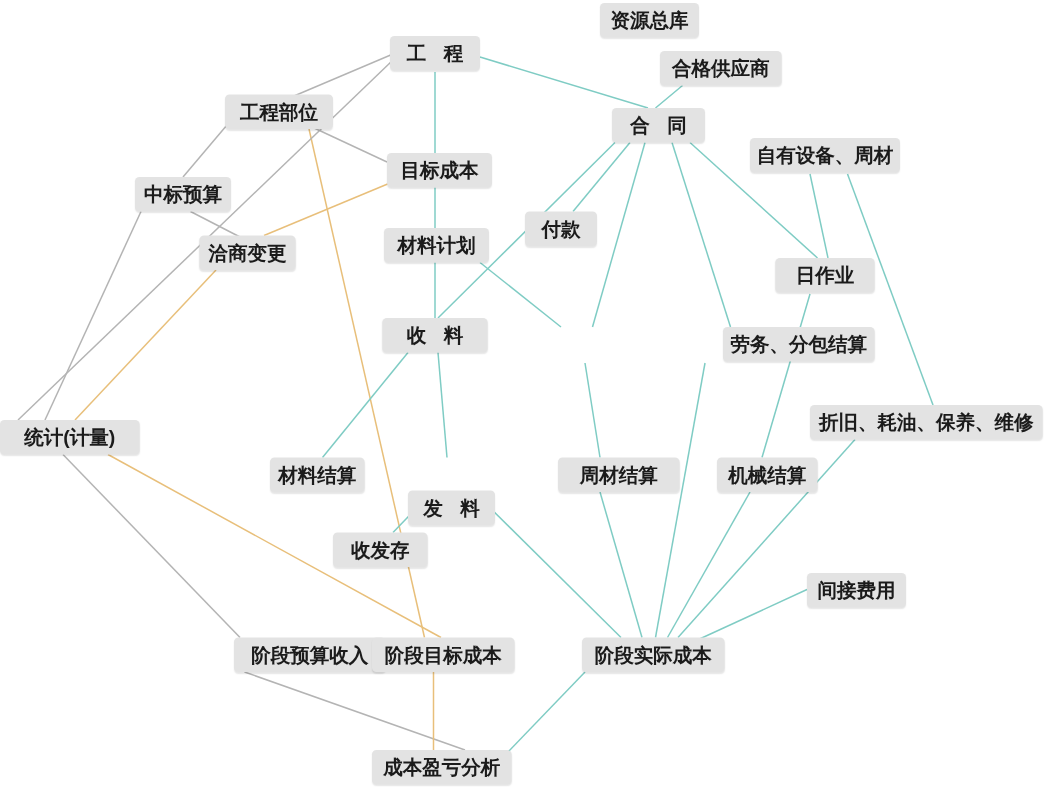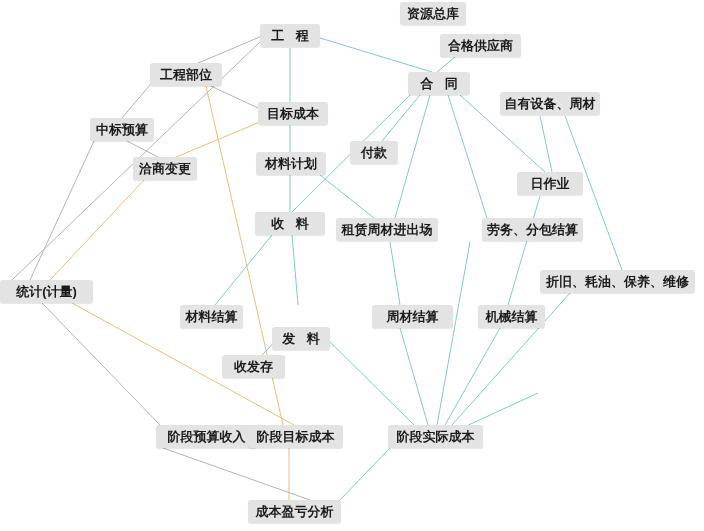--- a/index.html
+++ b/index.html
@@ -105,27 +105,27 @@
       <div class="node" style="left: 150px; top: 63px; width: 72px;">工程部位</div>
       <div class="node wide-space" style="left: 408px; top: 72px; width: 62px;">合  同</div>
       <div class="node" style="left: 500px; top: 92px; width: 100px;">自有设备、周材</div>
       <div class="node" style="left: 258px; top: 102px; width: 70px;">目标成本</div>
       <div class="node" style="left: 90px; top: 118px; width: 64px;">中标预算</div>
       <div class="node" style="left: 350px; top: 141px; width: 48px;">付款</div>
       <div class="node" style="left: 256px; top: 152px; width: 70px;">材料计划</div>
       <div class="node" style="left: 133px; top: 157px; width: 64px;">洽商变更</div>
       <div class="node" style="left: 517px; top: 172px; width: 66px;">日作业</div>
       <div class="node wide-space" style="left: 255px; top: 212px; width: 70px;">收  料</div>
-      <div class="node" style="left: 336px; top: 218px; width: 102px;">租赁周材进出场</div>
       <div class="node" style="left: 446px; top: 218px; width: 101px; margin-left: 36px;">劳务、分包结算</div>
       <div class="node" style="left: 0px; top: 280px; width: 93px;">统计(计量)</div>
       <div class="node" style="left: 540px; top: 270px; width: 155px;">折旧、耗油、保养、维修</div>
       <div class="node" style="left: 180px; top: 305px; width: 63px;">材料结算</div>
       <div class="node wide-space" style="left: 272px; top: 305px; width: 58px; margin-top: 22px;">发  料</div>
       <div class="node" style="left: 372px; top: 305px; width: 81px;">周材结算</div>
       <div class="node" style="left: 478px; top: 305px; width: 67px;">机械结算</div>
       <div class="node" style="left: 222px; top: 355px; width: 63px;">收发存</div>
+      <div class="node" style="left: 538px; top: 382px; width: 66px;">间接费用</div>
       <div class="node" style="left: 112px; top: 425px; width: 101px; margin-left: 44px;">阶段预算收入</div>
       <div class="node" style="left: 248px; top: 425px; width: 95px;">阶段目标成本</div>
       <div class="node" style="left: 388px; top: 425px; width: 95px;">阶段实际成本</div>
       <div class="node" style="left: 248px; top: 500px; width: 93px;">成本盈亏分析</div>
     </div>
 </div>
 
 </body></html>

